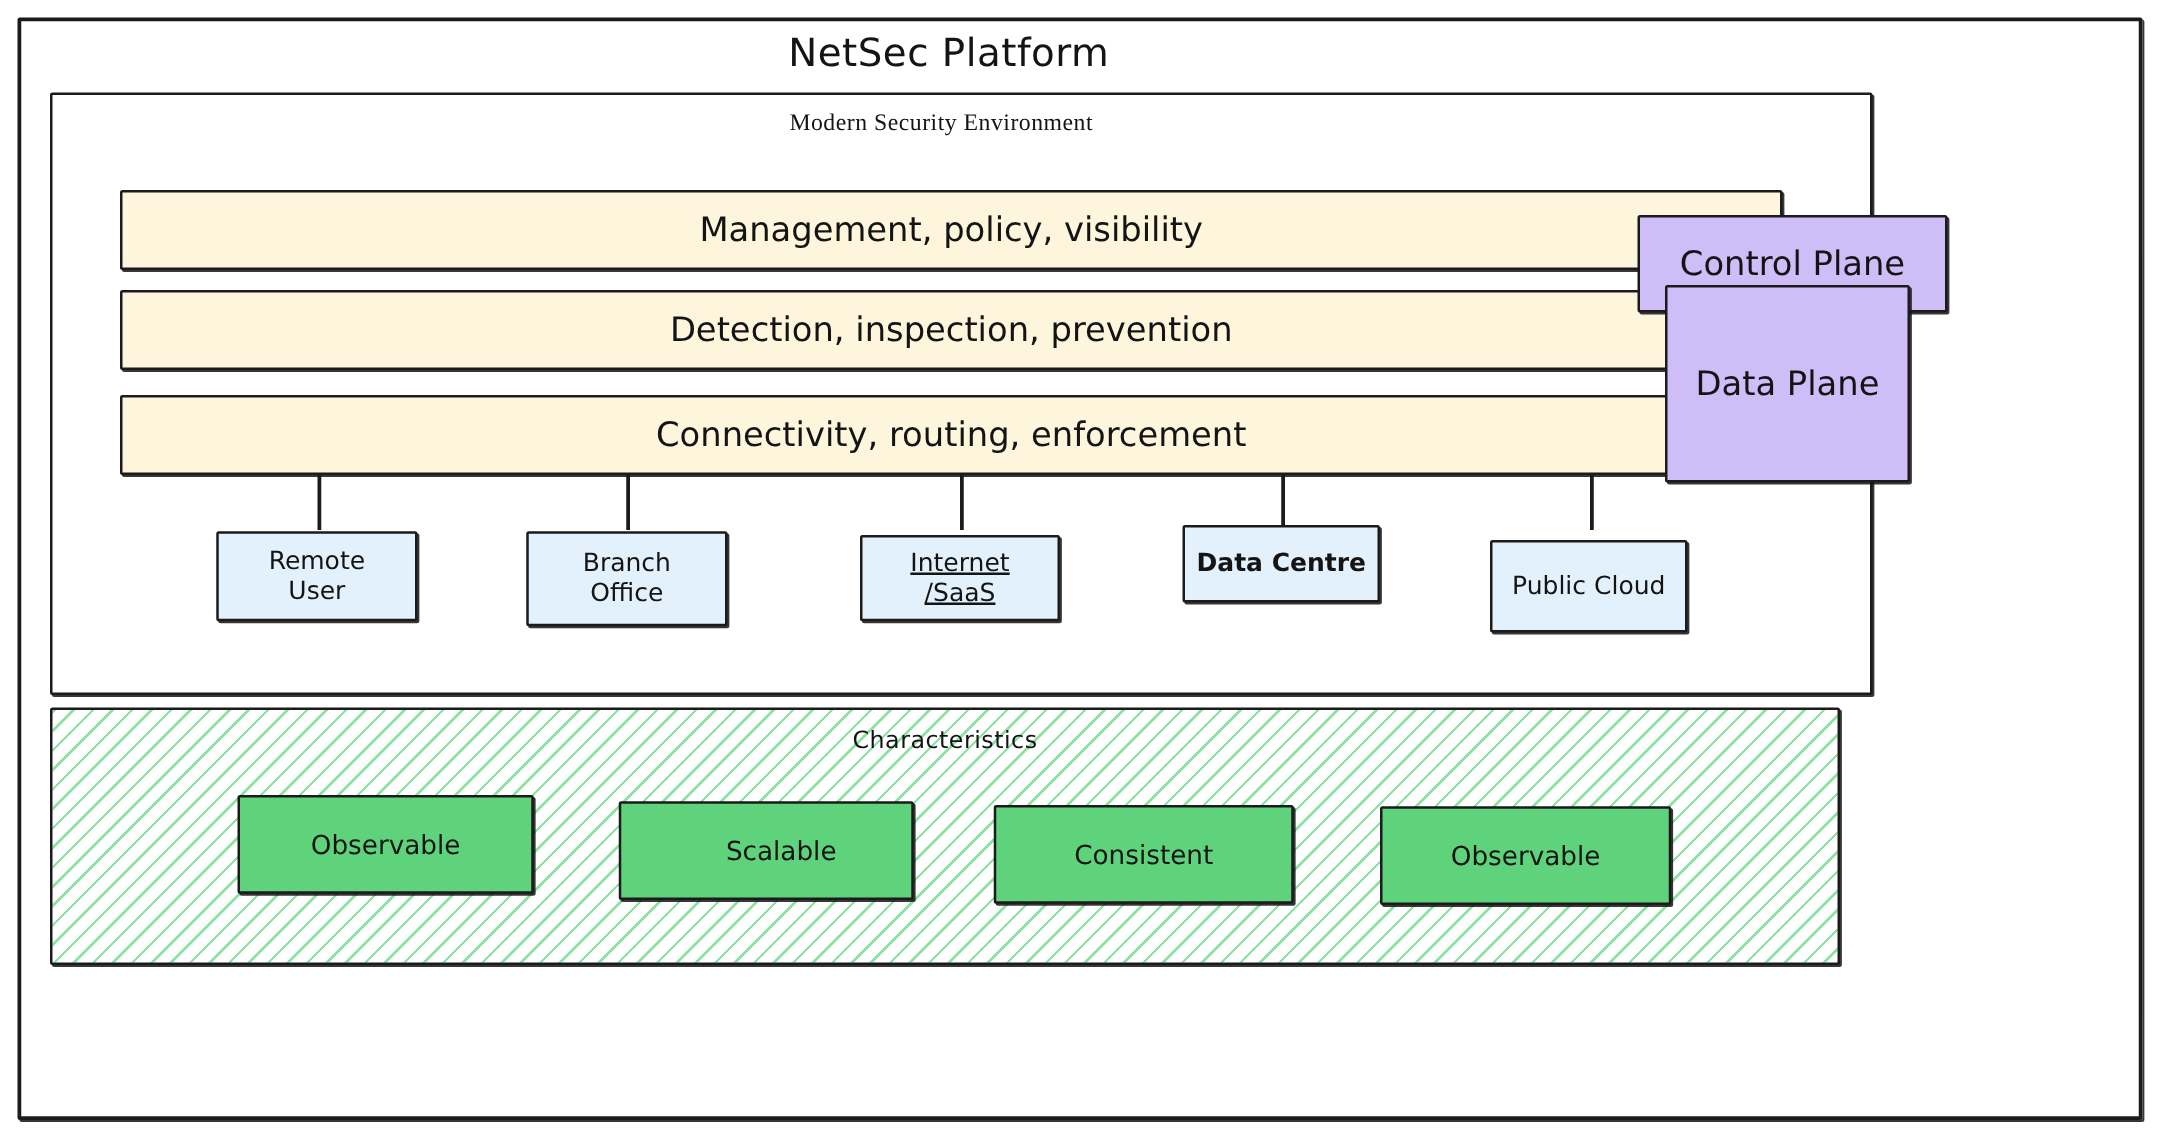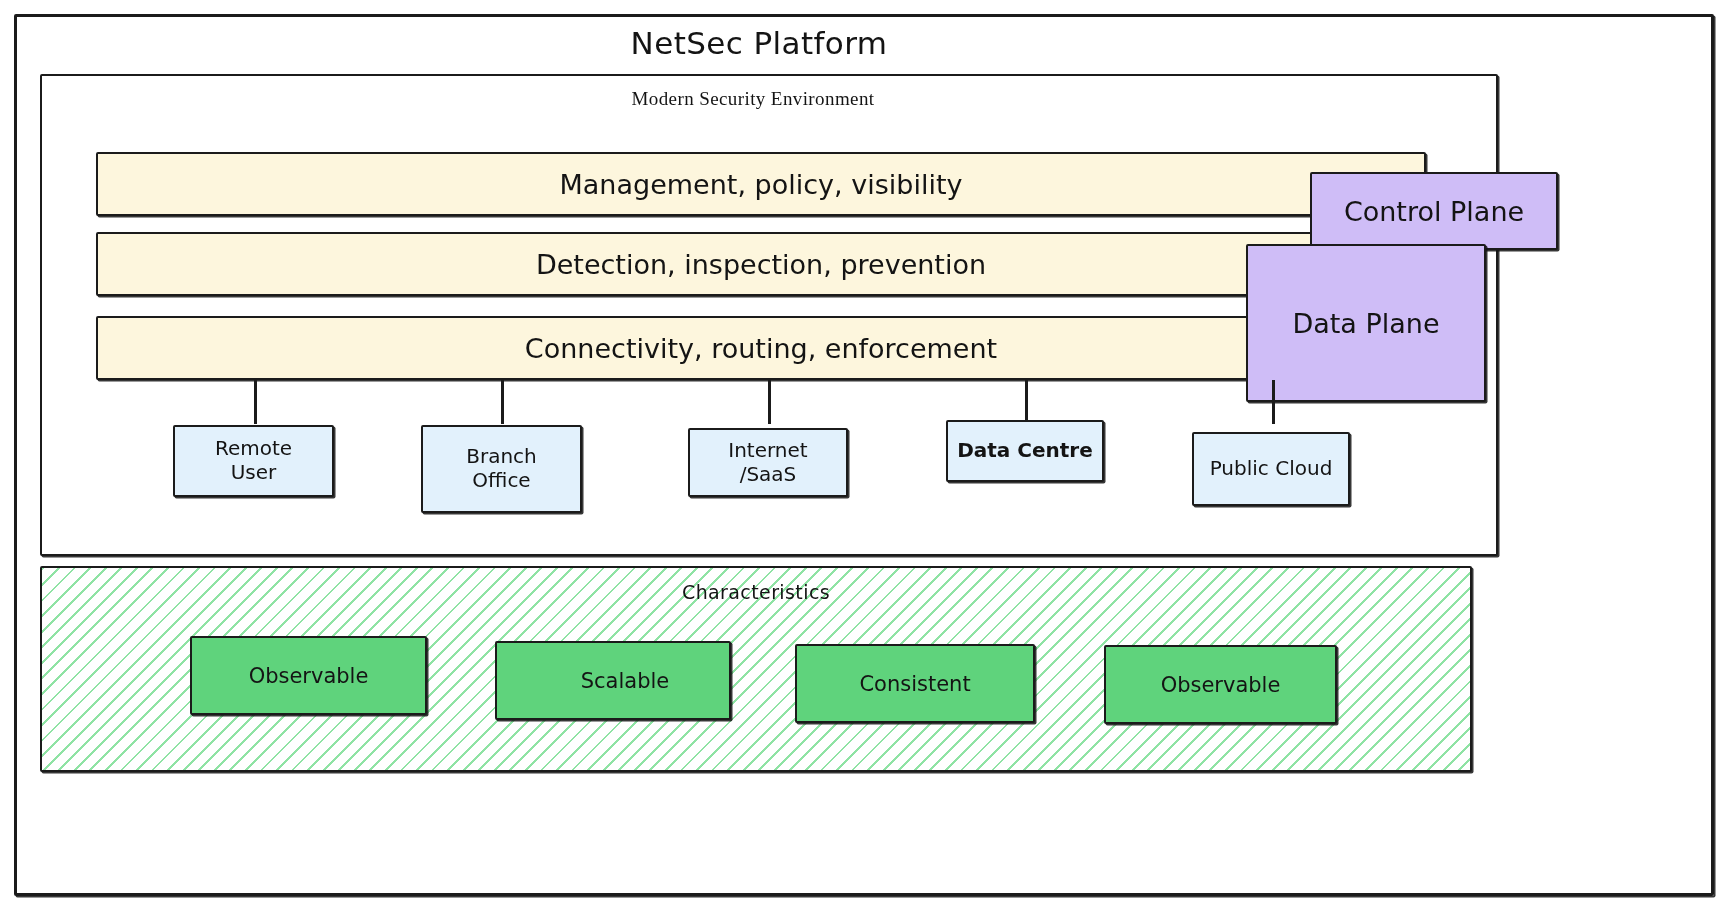--- a/index.html
+++ b/index.html
@@ -98,25 +98,24 @@
     color: #141414;
   }
   #plane-control {
     left: 1310px;
     top: 140px;
     width: 248px;
     height: 78px;
     margin-top: 32px;
   }
   #plane-data {
-    left: 1246px;
+    left: 1332px;
     top: 228px;
-    width: 240px;
+    width: 196px;
     height: 158px;
-    margin-top: 16px;
   }
 
   
   .connector {
     position: absolute;
     width: 2.5px;
     background: #1b1b1b;
   }
 
   
@@ -182,23 +181,23 @@
   <div class="box plane-box" id="plane-data">Data Plane</div>
 
   <div class="connector" style="left:254px; top:380px; height:44px;"></div>
   <div class="connector" style="left:501px; top:380px; height:44px;"></div>
   <div class="connector" style="left:768px; top:380px; height:44px;"></div>
   <div class="connector" style="left:1025px; top:380px; height:44px;"></div>
   <div class="connector" style="left:1272px; top:380px; height:44px;"></div>
 
   <div class="box node-box" style="left:173px; top:425px; width:161px; height:72px;">Remote
 User</div>
-  <div class="box node-box" style="left:421px; top:425px; width:161px; height:88px;">Branch
+  <div class="box node-box" style="left:421px; top:425px; width:161px; height:76px;">Branch
 Office</div>
-  <div class="box node-box" style="left:688px; top:428px; width:160px; height:69px;">Internet
+  <div class="box node-box" style="left:688px; top:428px; width:160px; height:69px;text-decoration:underline;">Internet
 /SaaS</div>
   <div class="box node-box" style="left:946px; top:420px; width:158px; height:62px;font-weight:bold;">Data Centre</div>
   <div class="box node-box" style="left:1192px; top:432px; width:158px; height:74px;">Public Cloud</div>
 
   <div class="box" id="char-group"></div>
   <div class="label" id="title-characteristics">Characteristics</div>
 
   <div class="box char-box" style="left:190px; top:636px; width:237px; height:79px;">Observable</div>
   <div class="box char-box" style="left:495px; top:641px; width:236px; height:79px;padding-left:24px;">Scalable</div>
   <div class="box char-box" style="left:795px; top:644px; width:240px; height:79px;">Consistent</div>

